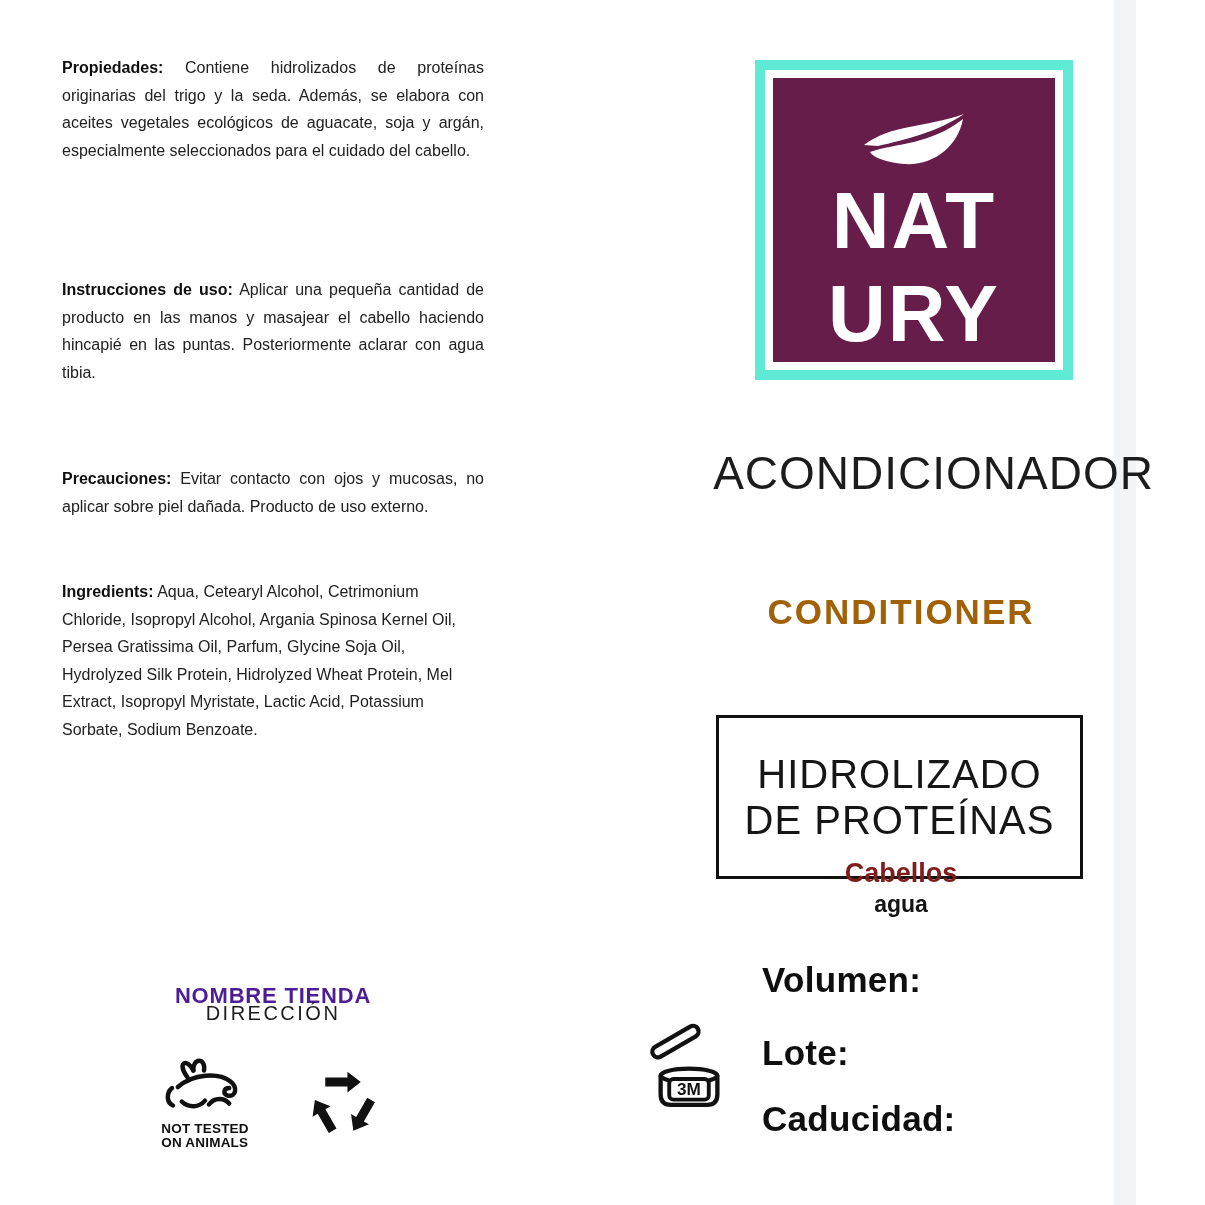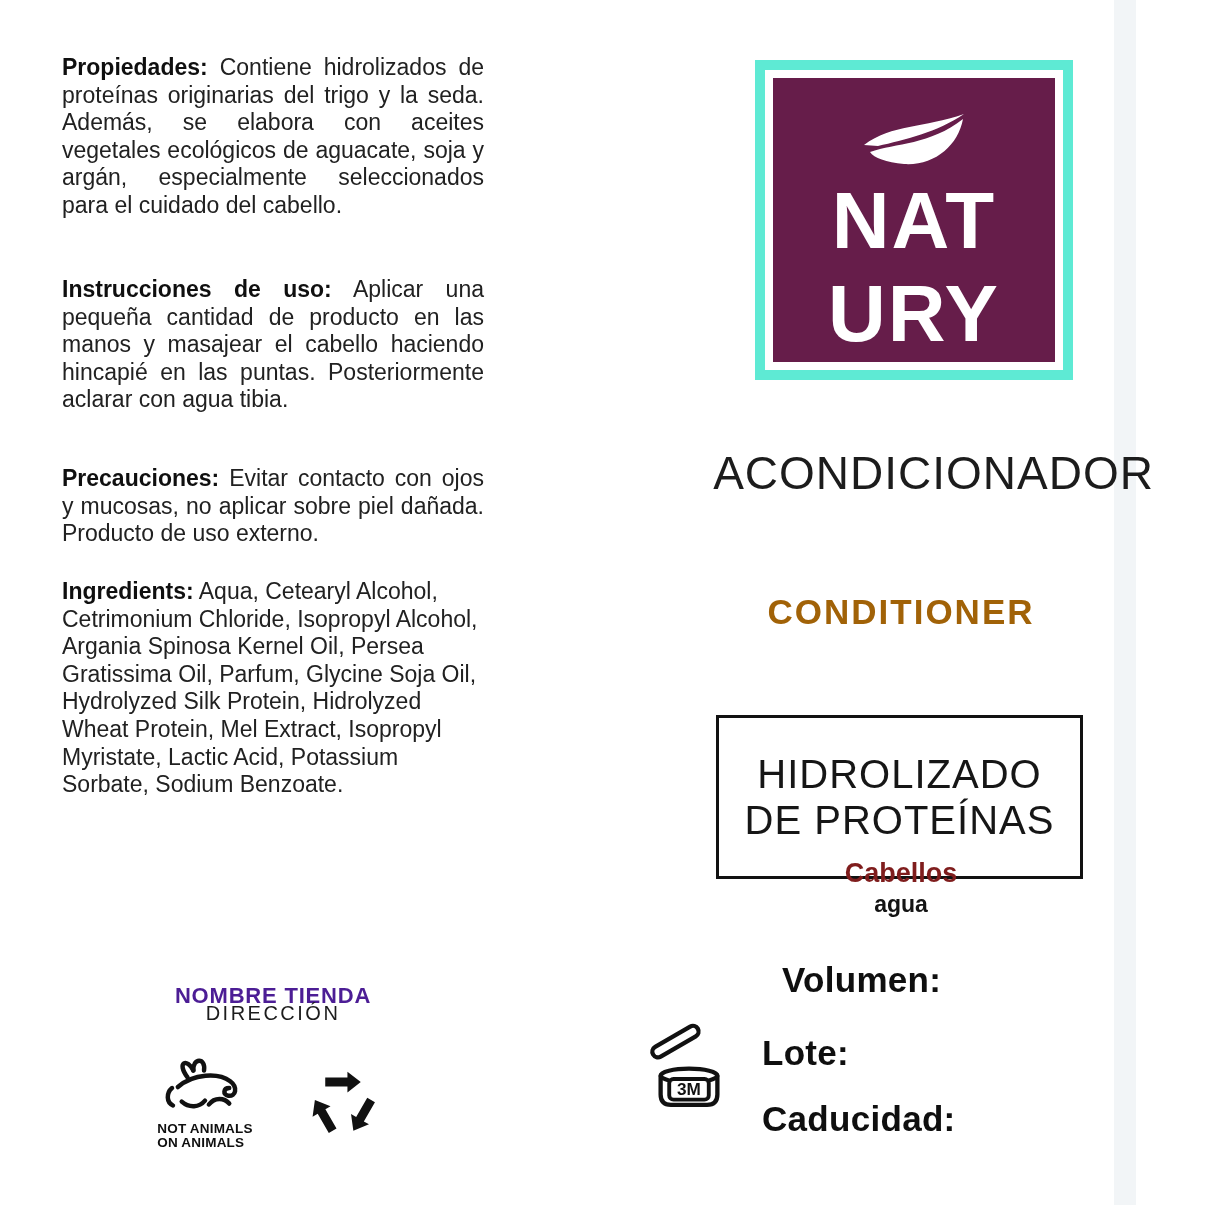--- a/index.html
+++ b/index.html
@@ -4,21 +4,21 @@
 <style>
   html,body{margin:0;padding:0;background:#ffffff;}
   .canvas{
     position:relative;width:1205px;height:1205px;background:#ffffff;overflow:hidden;
     font-family:"Liberation Sans","DejaVu Sans",sans-serif;color:#1f1f1f;
   }
   
   .fold-band{position:absolute;left:1114px;top:0;width:22px;height:1205px;background:#f2f5f7;}
 
   
-  .para{position:absolute;left:62px;width:422px;margin:0;font-size:23px;line-height:27.6px;color:#212121;}
+  .para{position:absolute;left:62px;width:422px;margin:0;font-size:16px;line-height:27.6px;color:#212121;}
   .para b{color:#0f0f0f;}
   .justify{text-align:justify;}
   #para-propiedades{top:54px;}
   #para-instrucciones{top:276px;}
   #para-precauciones{top:465px;}
   #para-ingredients{top:578px;text-align:left;}
 
   .store-name{position:absolute;left:62px;top:983px;width:422px;text-align:center;
     font-size:22px;font-weight:bold;letter-spacing:.8px;color:#4c1d95;}
   .store-address{position:absolute;left:62px;top:1002px;width:422px;text-align:center;
@@ -46,21 +46,21 @@
     border:3px solid #111;box-sizing:border-box;display:flex;flex-direction:column;
     justify-content:center;text-align:center;font-size:40px;line-height:46px;
     letter-spacing:1px;color:#161616;margin-top:36px;}
 
   .hair-type-1{position:absolute;left:648px;top:858px;width:506px;text-align:center;
     font-size:27px;font-weight:bold;color:#7f1d1d;}
   .hair-type-2{position:absolute;left:648px;top:891px;width:506px;text-align:center;
     font-size:23px;font-weight:bold;color:#141414;}
 
   .field{position:absolute;left:762px;font-size:35px;font-weight:bold;color:#0f0f0f;letter-spacing:.3px;}
-  #field-volumen{top:960px;margin-left:20px;}
+  #field-volumen{top:960px;}
   #field-lote{top:1033px;}
   #field-caducidad{top:1099px;}
 
   .pao-wrap{position:absolute;left:646px;top:1022px;width:86px;height:90px;}
   .pao-wrap text{font-family:"Liberation Sans","DejaVu Sans",sans-serif;}
 </style>
 </head>
 <body>
 
 <div class="canvas">
@@ -95,21 +95,21 @@
       <svg width="94" height="64" viewBox="0 0 94 66" fill="none" stroke="#111" stroke-width="4.6" stroke-linecap="round">
         <path d="M29 22 C17 6 29 2 35 15"></path>
         <path d="M35 15 C34 2 48 1 46 15"></path>
         <path d="M19 32 C35 18 61 17 73 26 C81 32 79 42 71 41 C65 40 66 33 72 33"></path>
         <path d="M13 33 C7 38 7 48 14 51"></path>
         <path d="M23 47 C31 54 41 53 47 46"></path>
         <path d="M51 50 C57 42 67 43 72 49"></path>
       </svg>
     </span>
     <span class="nt-caption">
-      <span>NOT ANIMALS</span><br>
+      <span>NOT TESTED</span><br>
       <span>ON ANIMALS</span>
     </span>
   </div>
 
   <div class="recycle-wrap">
     <svg width="74" height="80" viewBox="0 0 100 106">
       <g fill="#111">
         <path d="M26 20 H56 V12 L74 26 L56 40 V32 H26 Z"></path>
         <path d="M26 20 H56 V12 L74 26 L56 40 V32 H26 Z" transform="rotate(120 50 56)"></path>
         <path d="M26 20 H56 V12 L74 26 L56 40 V32 H26 Z" transform="rotate(240 50 56)"></path>

